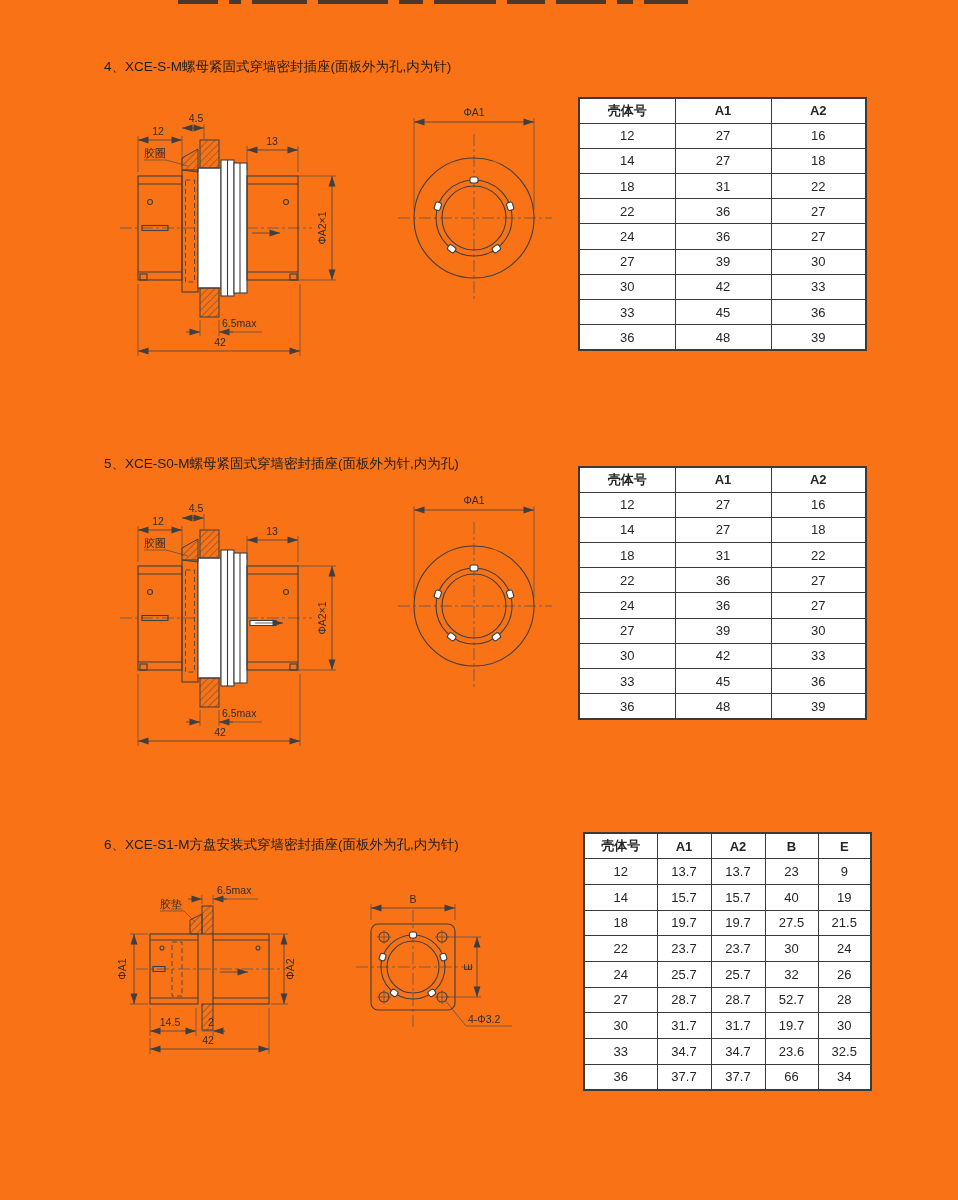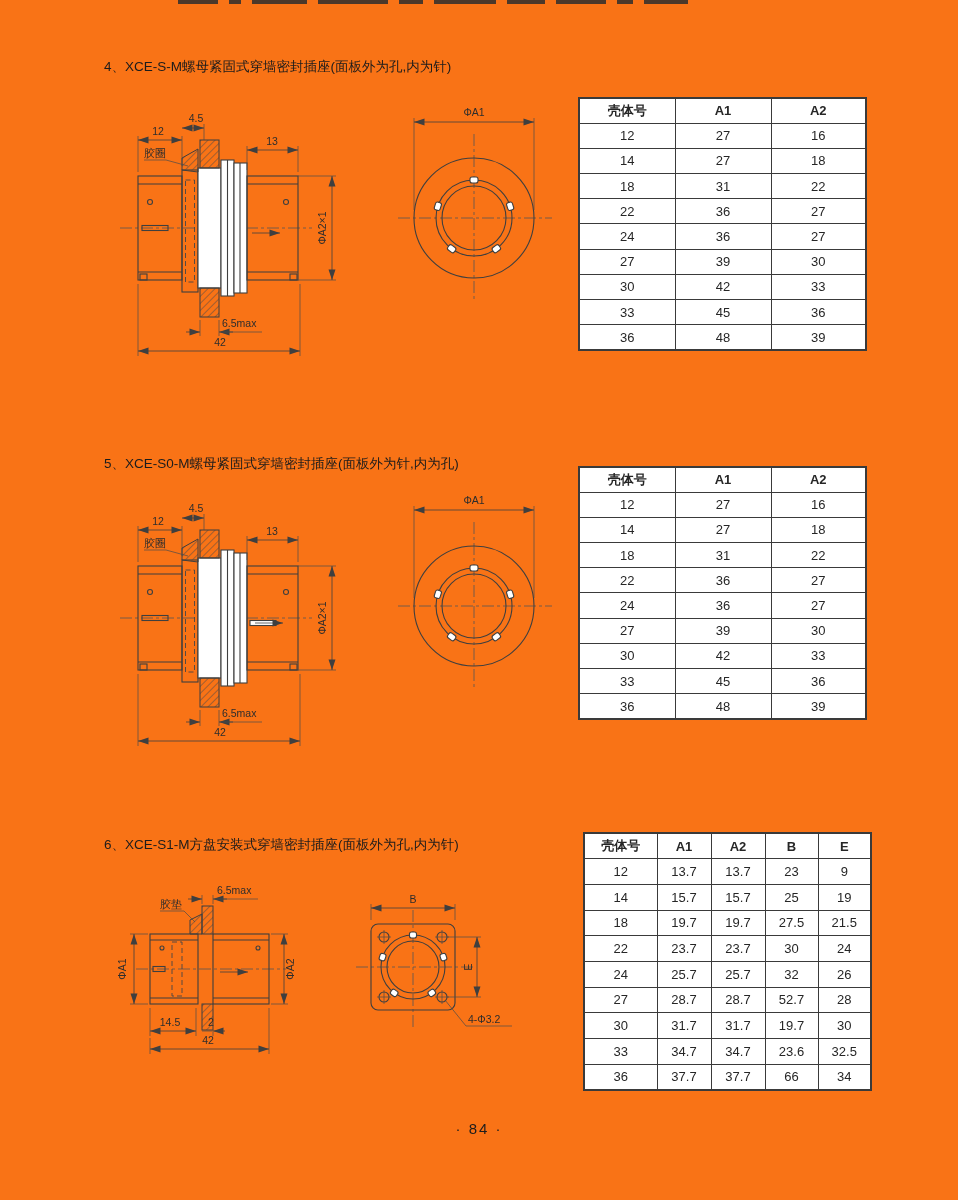--- a/index.html
+++ b/index.html
@@ -509,21 +509,21 @@
           <td>12</td>
           <td>13.7</td>
           <td>13.7</td>
           <td>23</td>
           <td>9</td>
         </tr>
         <tr>
           <td>14</td>
           <td>15.7</td>
           <td>15.7</td>
-          <td>25</td>
+          <td>40</td>
           <td>19</td>
         </tr>
         <tr>
           <td>18</td>
           <td>19.7</td>
           <td>19.7</td>
           <td>27.5</td>
           <td>21.5</td>
         </tr>
         <tr>
@@ -564,15 +564,14 @@
         <tr>
           <td>36</td>
           <td>37.7</td>
           <td>37.7</td>
           <td>66</td>
           <td>34</td>
         </tr>
       </tbody>
   </table>
 
-  <div class="pagenum">· 84 ·</div>
 
 </div>
 
 </body></html>

